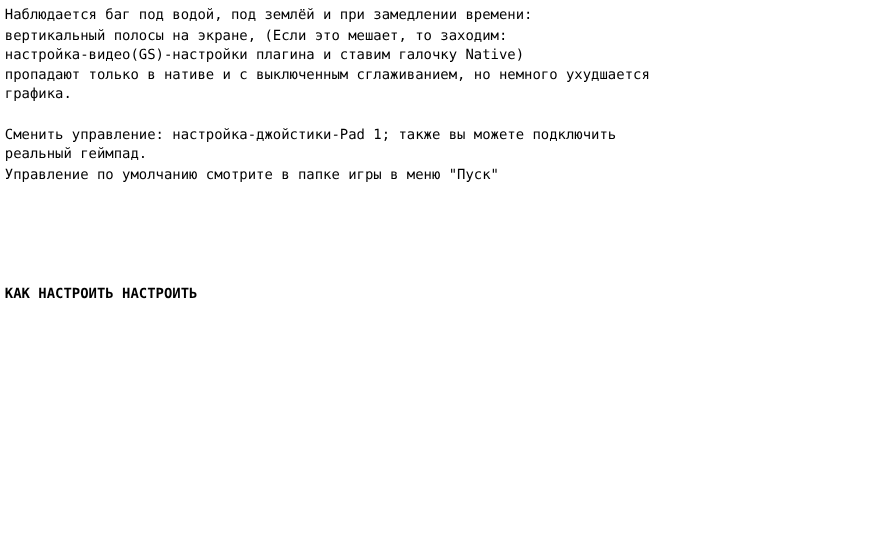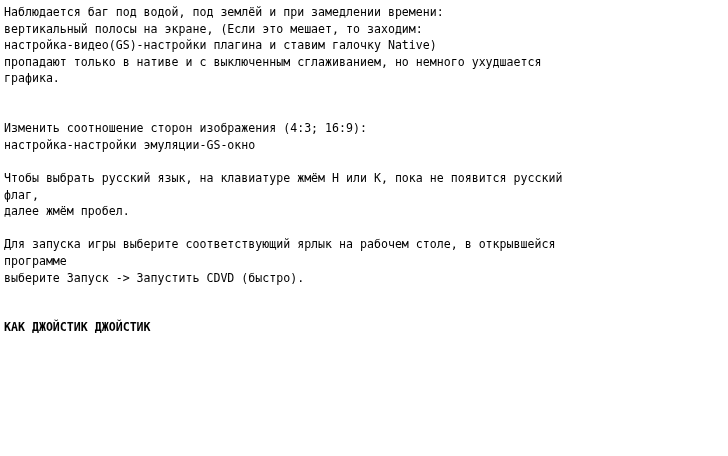--- a/index.html
+++ b/index.html
@@ -39,31 +39,28 @@
 <body>
 
 <div class="page">
 
   <p class="para">Наблюдается баг под водой, под землёй и при замедлении времени:
 вертикальный полосы на экране, (Если это мешает, то заходим:
 настройка-видео(GS)-настройки плагина и ставим галочку Native)
 пропадают только в нативе и с выключенным сглаживанием, но немного ухудшается графика.</p>
   <div class="gap"></div>
 
-  <div class="gap"></div>
-
-  <p class="para">Изменить соотношение сторон изображения (4:3; 16:9):
-настройка-настройки эмуляции-GS-окно</p>
-  <div class="gap"></div>
-
-  <p class="para">Чтобы выбрать русский язык, на клавиатуре жмём H или K, пока не появится русский флаг,
-далее жмём пробел.</p>
-  <div class="gap"></div>
-
-  <p class="para">Для запуска игры выберите соответствующий ярлык на рабочем столе, в открывшейся программе
-выберите Запуск -&gt; Запустить CDVD (быстро).</p>
+  <p class="para">Сменить управление: настройка-джойстики-Pad 1; также вы можете подключить
+реальный геймпад.
+Управление по умолчанию смотрите в папке игры в меню "Пуск"</p>
   <div class="gap"></div>
 
   <div class="gap"></div>
 
-  <p class="para bold">КАК ДЖОЙСТИК ДЖОЙСТИК</p>
+  <div class="gap"></div>
+
+  <div class="gap"></div>
+
+  <div class="gap"></div>
+
+  <p class="para bold">КАК НАСТРОИТЬ НАСТРОИТЬ</p>
 
 </div>
 
 </body></html>

